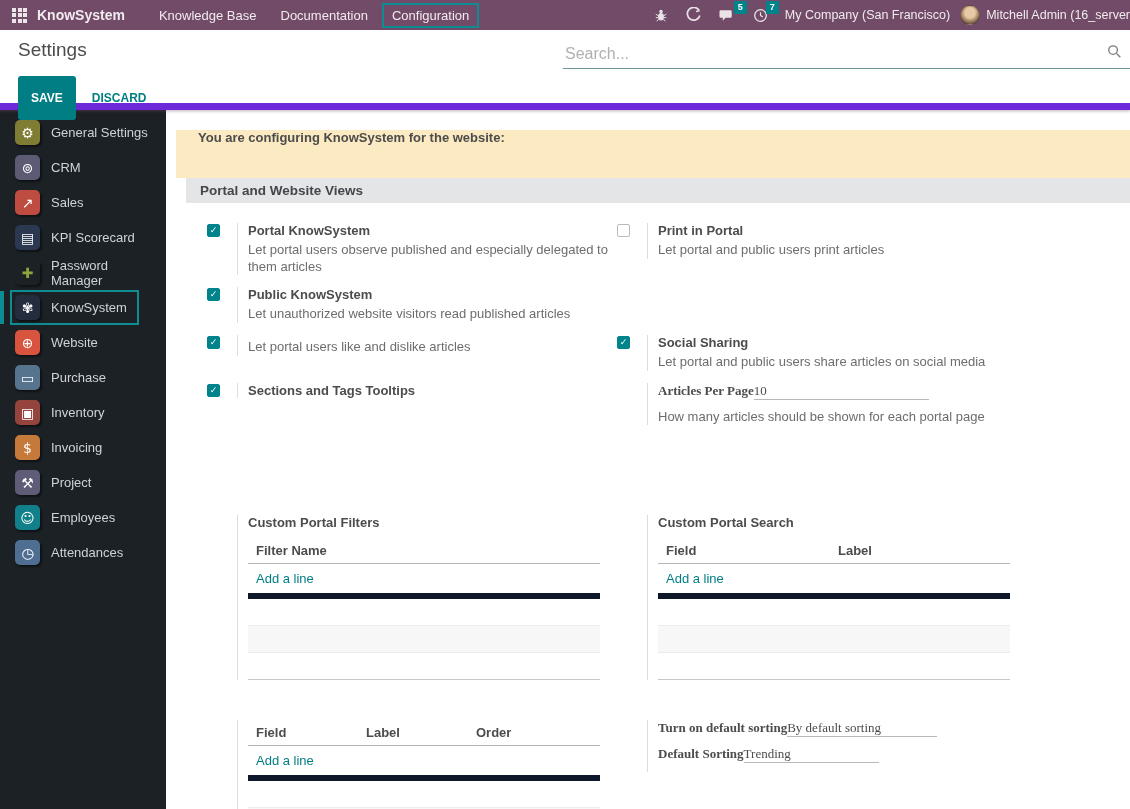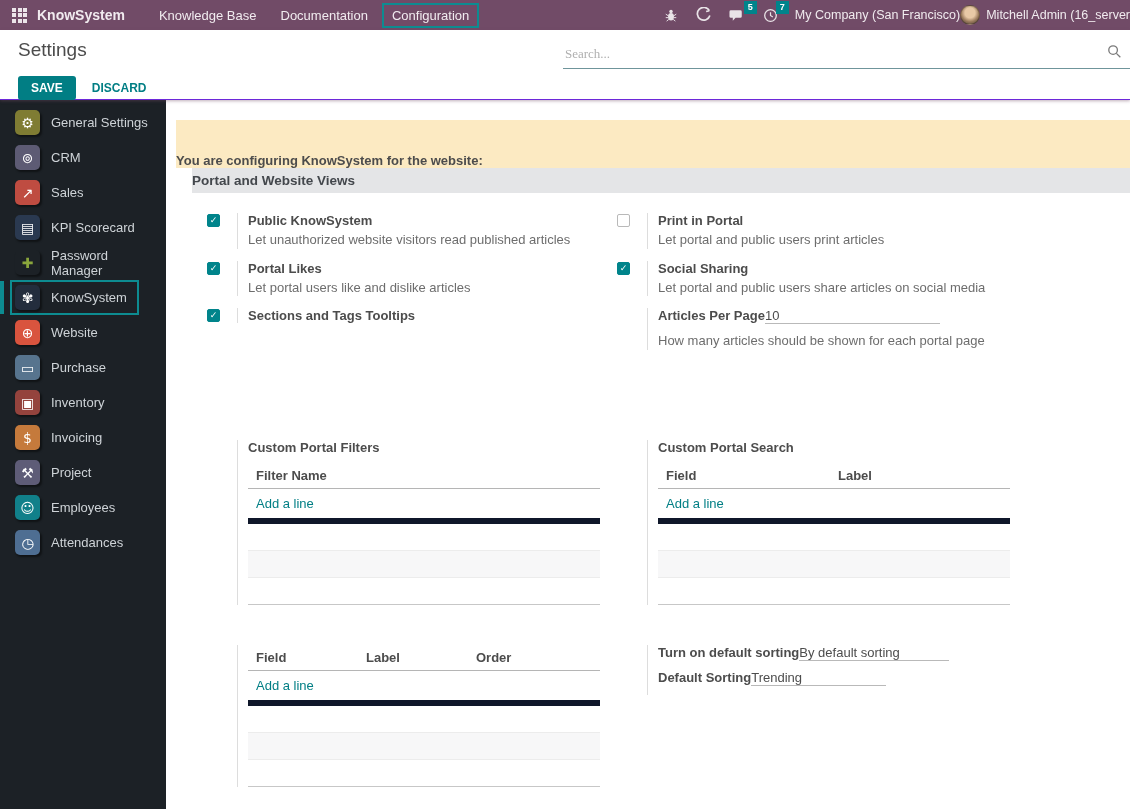--- a/index.html
+++ b/index.html
@@ -13,39 +13,39 @@
                margin:0 10px 0 12px; cursor:pointer; }
   .apps-grid i { width:4px; height:4px; background:#ece5ea; display:block; }
   .app-name { font-weight:bold; font-size:14px; margin-right:24px; }
   .menu-item { padding:5px 10px; margin-right:4px; cursor:pointer; }
   .menu-item.annotated { border:2px solid #0d8c91; padding:3px 8px; }
   .systray { margin-left:auto; display:flex; align-items:center; }
   .tray-icon { position:relative; margin-right:17px; display:flex; align-items:center; cursor:pointer; }
   .tray-icon svg { display:block; }
   .badge { position:absolute; top:-7px; right:-11px; background:#00848b; color:#fff;
            font-size:9px; font-weight:bold; height:13px; line-height:13px; padding:0 4px; }
-  .company { font-size:12.5px; cursor:pointer; }
+  .company { margin-right:10px; font-size:12.5px; cursor:pointer; }
   .avatar { width:20px; height:20px; border-radius:50%; flex-shrink:0;
             background: radial-gradient(circle at 50% 38%, #e8c9a6 35%, #9a7a5c 62%, #3d3430 100%);
             border:1px solid rgba(0,0,0,.25); margin-right:6px; }
   .user { font-size:12.5px; font-weight:normal; overflow:hidden; }
 
   
-  .control-panel { height:70px; background:#fff; position:relative; z-index:3;
-                   border-bottom:1px solid #6d28d9; box-shadow:0 1px 3px rgba(113,75,103,.45); }
+  .control-panel { height:80px; background:#fff; position:relative; z-index:3;
+                   border-bottom:7px solid #6d28d9; box-shadow:0 1px 3px rgba(113,75,103,.45); }
   .cp-row1 { display:flex; align-items:flex-start; padding-top:9px; }
   .cp-title { margin-left:18px; font-size:19px; color:#4c4c4c; }
   .search-box { margin-left:auto; width:567px; display:flex; align-items:center;
                 border-bottom:1px solid #6f959b; padding:2px 8px 5px 2px; margin-top:3px; }
-  .search-box input { flex:1; border:none; outline:none; font-size:13px; color:#7f1d1d;
-                      font-family:Liberation Serif, serif; background:transparent; }
+  .search-box input { flex:1; border:none; outline:none; font-size:16px; color:#7f1d1d;
+                      font-family:Liberation Sans, sans-serif; background:transparent; }
   .search-box input::placeholder { color:#b0b0b0; }
   .cp-row2 { margin-left:18px; margin-top:7px; display:flex; align-items:center; gap:16px; }
   .save-btn { background:#017e84; color:#fff; border:none; border-radius:3px;
-              font-weight:bold; font-size:12px; padding:5px 13px; cursor:pointer;
+              font-weight:bold; font-size:12px; padding:15px 13px; cursor:pointer;
               font-family:"Liberation Sans",sans-serif; }
   .discard-btn { background:none; border:none; color:#017e84; font-weight:bold;
                  font-size:12px; cursor:pointer; font-family:"Liberation Sans",sans-serif; }
 
   
   .main { display:flex; height:709px; }
   .sidebar { width:166px; flex-shrink:0; background:#1c2126; padding-top:5px; overflow:hidden; }
   .side-item { height:35px; display:flex; align-items:center; padding-left:13px;
                position:relative; color:#ced3d7; font-size:13px; cursor:pointer; }
   .side-item .inner { display:flex; align-items:center; padding:3px 10px 3px 3px; margin-left:-3px;
@@ -54,44 +54,44 @@
                               width:4px; background:#0d8c91; }
   .side-item.active .inner { border-color:#0d8c91; }
   .tile { width:25px; height:25px; border-radius:5px; margin-right:11px; flex-shrink:0;
           display:flex; align-items:center; justify-content:center;
           color:#fff; font-size:14px; line-height:1;
           font-family:"DejaVu Sans","Liberation Sans",sans-serif;
           box-shadow:1.5px 2px 2px rgba(0,0,0,.45); }
 
   .content { flex:1; background:#fff; overflow:hidden; }
   .banner { margin:20px 0 0 10px; height:48px; background:#fceac2; display:flex;
-            align-items:flex-end; padding-left:0; font-size:13px; color:#4c4c4c; }
+            align-items:flex-start; padding-left:22px; font-size:13px; color:#4c4c4c; }
   .banner-label { font-weight:bold; }
   .banner-select { margin-left:24px; width:210px; display:flex; align-items:center;
                    justify-content:space-between; border-bottom:1px solid rgba(90,70,30,.35);
                    padding-bottom:3px; cursor:pointer; }
   .caret { font-size:9px; color:#555; }
-  .section-header { margin-left:26px; height:25px; line-height:25px; background:#e4e5e7;
-                    font-weight:bold; font-size:13.5px; color:#43474c; }
+  .section-header { margin-left:20px; height:25px; line-height:25px; background:#e4e5e7;
+                    padding-left:14px; font-weight:bold; font-size:13.5px; color:#43474c; }
 
   
   .settings { padding:20px 0 0 41px; display:grid; grid-template-columns:410px 1fr; }
   .setting-box { display:flex; margin-bottom:12px; }
   .cbx-cell { width:30px; flex-shrink:0; padding-top:1px; }
   .cbx { width:13px; height:13px; border:1px solid #b9b9b9; border-radius:2px; background:#fff;
          display:flex; align-items:center; justify-content:center; cursor:pointer;
          color:#fff; font-size:9px; line-height:1; }
   .cbx.checked { background:#00848b; border-color:#00848b; }
   .cbx.checked::after { content:"✓"; }
   .box-content { border-left:1px solid #ddd; padding-left:10px; flex:1; }
   .box-title { font-weight:bold; color:#4c4c4c; font-size:13px; }
   .box-desc { color:#6d6d6d; font-size:13px; margin-top:4px; line-height:1.28; max-width:368px; }
   .mb-lg { margin-bottom:34px; }
   .mb-tbl { margin-bottom:28px;margin-top:44px; }
-  .field-row { margin-bottom:9px; font-size:13px; }
+  .field-row { margin-bottom:9px; font-size:13px;font-family:Liberation Serif, serif; }
   .inline-value { color:#4c4c4c; font-size:13px; border-bottom:1px solid #b9b9b9;
                   display:inline-block; cursor:text; }
   .w175 { min-width:175px; } .w150 { min-width:150px; } .w135 { min-width:135px; }
 
   
   .o-table { width:352px; font-size:13px; }
   .o-table-title { font-weight:bold; color:#4c4c4c; margin-bottom:8px; }
   .o-cols { display:flex; border-bottom:1px solid #b5b5b5; padding:5px 8px; }
   .o-cols span { font-weight:bold; color:#4c4c4c; }
   .cw172 { width:172px; flex-shrink:0; } .cw110 { width:110px; flex-shrink:0; }
@@ -262,20 +262,29 @@
     <div class="section-header">Portal and Website Views</div>
 
     <div class="settings">
 
       <div>
         <div class="setting-box">
           <div class="cbx-cell">
               <span class="cbx checked"></span>
             </div>
           <div class="box-content">
+            <div class="box-title">Portal KnowSystem</div>
+            <div class="box-desc">Let portal users observe published and especially delegated to them articles</div>
+          </div>
+        </div>
+        <div class="setting-box">
+          <div class="cbx-cell">
+              <span class="cbx checked"></span>
+            </div>
+          <div class="box-content">
             <div class="box-title">Public KnowSystem</div>
             <div class="box-desc">Let unauthorized website visitors read published articles</div>
           </div>
         </div>
       </div>
       <div>
         <div class="setting-box">
           <div class="cbx-cell">
               <span class="cbx"></span>
             </div>
@@ -285,21 +294,20 @@
           </div>
         </div>
       </div>
 
       <div>
         <div class="setting-box">
           <div class="cbx-cell">
               <span class="cbx checked"></span>
             </div>
           <div class="box-content">
-            <div class="box-title">Portal Likes</div>
             <div class="box-desc">Let portal users like and dislike articles</div>
           </div>
         </div>
       </div>
       <div>
         <div class="setting-box">
           <div class="cbx-cell">
               <span class="cbx checked"></span>
             </div>
           <div class="box-content">

